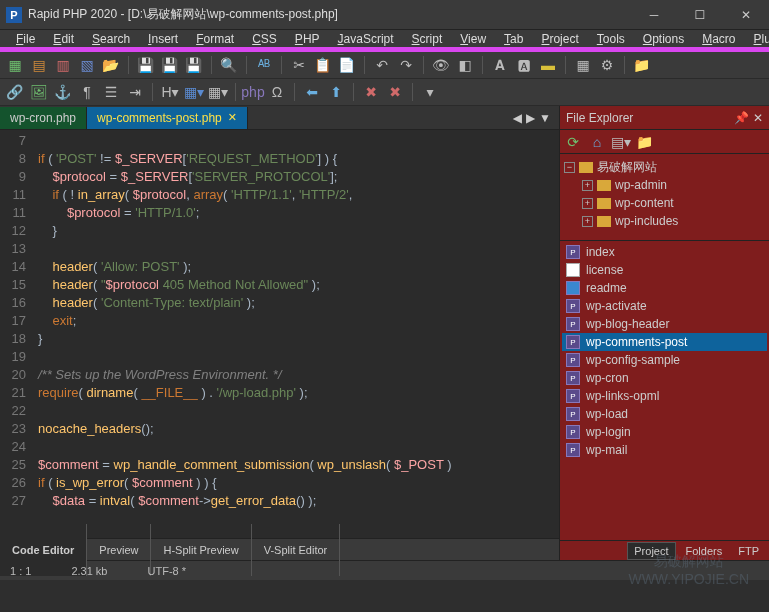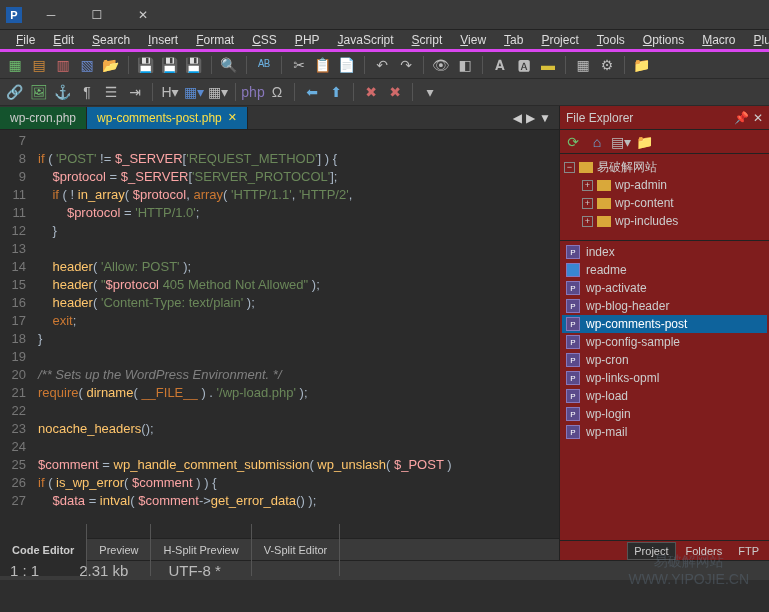--- a/index.html
+++ b/index.html
@@ -2,21 +2,21 @@
 <html><head>
 <meta charset="utf-8">
 <style>
 * { margin:0; padding:0; box-sizing:border-box; font-family:"Segoe UI",Tahoma,sans-serif; }
 body { background:#2e2e2e; width:769px; height:612px; overflow:hidden; position:relative; color:#ccc; font-size:12px; }
 .titlebar { height:30px; background:#3a3a3a; display:flex; align-items:center; padding:0 0 0 6px; border-bottom:1px solid #222; }
 .app-icon { width:16px; height:16px; background:#1d5ba8; color:#fff; font-size:11px; display:flex; align-items:center; justify-content:center; font-weight:bold; margin-right:6px; }
 .title-text { color:#ddd; font-size:12px; flex:1; }
 .win-controls { display:flex; }
 .win-btn { width:46px; height:30px; display:flex; align-items:center; justify-content:center; color:#ccc; font-size:12px; }
-.menubar { height:22px; background:#3a3a3a; display:flex; align-items:center; padding:0 8px; gap:2px; border-bottom:3px solid #d946ef; }
+.menubar { height:22px; background:#3a3a3a; display:flex; align-items:center; padding:0 8px; gap:2px; border-bottom:5px solid #d946ef; }
 .menu-item { padding:2px 8px; color:#ddd; font-size:12px; }
 .menu-item .u { text-decoration:underline; }
 .toolbar { background:#3a3a3a; padding:4px 6px; display:flex; flex-wrap:wrap; gap:6px; align-items:center; border-bottom:1px solid #2a2a2a; }
 .tb-icon { width:18px; height:18px; display:flex; align-items:center; justify-content:center; font-size:14px; color:#bbb; }
 .tb-sep { width:1px; height:18px; background:#555; margin:0 2px; }
 .main { display:flex; height:calc(100% - 30px - 22px - 64px - 22px - 20px); }
 .editor-area { flex:1; display:flex; flex-direction:column; background:#2b2b2b; min-width:0; }
 .tabs { height:24px; background:#343434; display:flex; align-items:center; border-bottom:1px solid #222; }
 .tab { padding:4px 10px; font-size:12px; color:#ccc; display:flex; align-items:center; gap:6px; background:#14532d; border-right:1px solid #222; }
 .tab.active { background:#0e639c; color:#fde047; }
@@ -29,21 +29,21 @@
 .code-content .line { height:18px; line-height:18px; }
 .k { color:#cc7832; }
 .s { color:#6a8759; }
 .v { color:#fca5a5; }
 .c { color:#808080; font-style:italic; }
 .f { color:#ffc66d; }
 .p { color:#a9b7c6; }
 .bottom-tabs { height:22px; background:#3a3a3a; display:flex; align-items:center; border-top:1px solid #222; font-size:11px; }
 .btab { padding:20px 12px; color:#ccc; border-right:1px solid #555; }
 .btab.active { background:#2b2b2b; font-weight:bold; }
-.statusbar { height:20px; background:#3a3a3a; display:flex; align-items:center; padding:0 10px; gap:40px; font-size:15px; color:#bbb; border-top:1px solid #222; }
+.statusbar { height:20px; background:#3a3a3a; display:flex; align-items:center; padding:0 10px; gap:40px; font-size:11px; color:#bbb; border-top:1px solid #222; }
 .sidepanel { width:210px; background:#7f1d1d; display:flex; flex-direction:column; border-left:1px solid #222; }
 .panel-header { height:24px; display:flex; align-items:center; padding:0 6px; color:#ccc; font-size:12px; border-bottom:1px solid #222; }
 .panel-header .pin { margin-left:auto; display:flex; gap:4px; }
 .panel-tb { height:24px; display:flex; align-items:center; padding:0 4px; gap:6px; border-bottom:1px solid #222; }
 .tree { padding:4px 2px; font-size:12px; }
 .tree-row { display:flex; align-items:center; height:18px; gap:4px; padding-left:2px; }
 .tree-row.indent { padding-left:20px; }
 .expand { width:11px; height:11px; border:1px solid #888; display:flex; align-items:center; justify-content:center; font-size:9px; color:#ccc; line-height:1; }
 .folder-icon { width:14px; height:11px; background:#d9a83a; }
 .file-list { flex:1; padding:2px; font-size:12px; overflow:hidden; border-top:1px solid #222; margin-top:6px; }
@@ -55,20 +55,21 @@
 .panel-btabs { height:20px; display:flex; align-items:center; justify-content:flex-end; padding:0 4px; gap:4px; font-size:11px; border-top:1px solid #222; }
 .pbtab { padding:2px 6px; color:#ccc; }
 .pbtab.active { background:#2b2b2b; border:1px solid #555; }
 .watermark { position:absolute; right:20px; bottom:24px; color:#5a6a78; font-size:14px; opacity:.45; pointer-events:none; text-align:center; line-height:1.3; }
 </style>
 </head>
 <body>
 
 <div class="titlebar">
   <div class="app-icon">P</div>
+  <div class="title-text">Rapid PHP 2020 - [D:\易破解网站\wp-comments-post.php]</div>
   <div class="win-controls">
     <div class="win-btn">─</div>
     <div class="win-btn">☐</div>
     <div class="win-btn">✕</div>
   </div>
 </div>
 
 <div class="menubar" id="menubar">
     <span class="menu-item"><span class="u">F</span>ile</span>
     <span class="menu-item"><span class="u">E</span>dit</span>
@@ -231,20 +232,24 @@
           <span class="folder-icon"></span>
           <span>wp-includes</span>
         </div>
       </div>
     <div class="file-list" id="files">
         <div class="file-row">
           <span class="file-icon">P</span>
           <span>index</span>
         </div>
         <div class="file-row">
+          <span class="file-icon txt"></span>
+          <span>license</span>
+        </div>
+        <div class="file-row">
           <span class="file-icon ie"></span>
           <span>readme</span>
         </div>
         <div class="file-row">
           <span class="file-icon">P</span>
           <span>wp-activate</span>
         </div>
         <div class="file-row">
           <span class="file-icon">P</span>
           <span>wp-blog-header</span>

